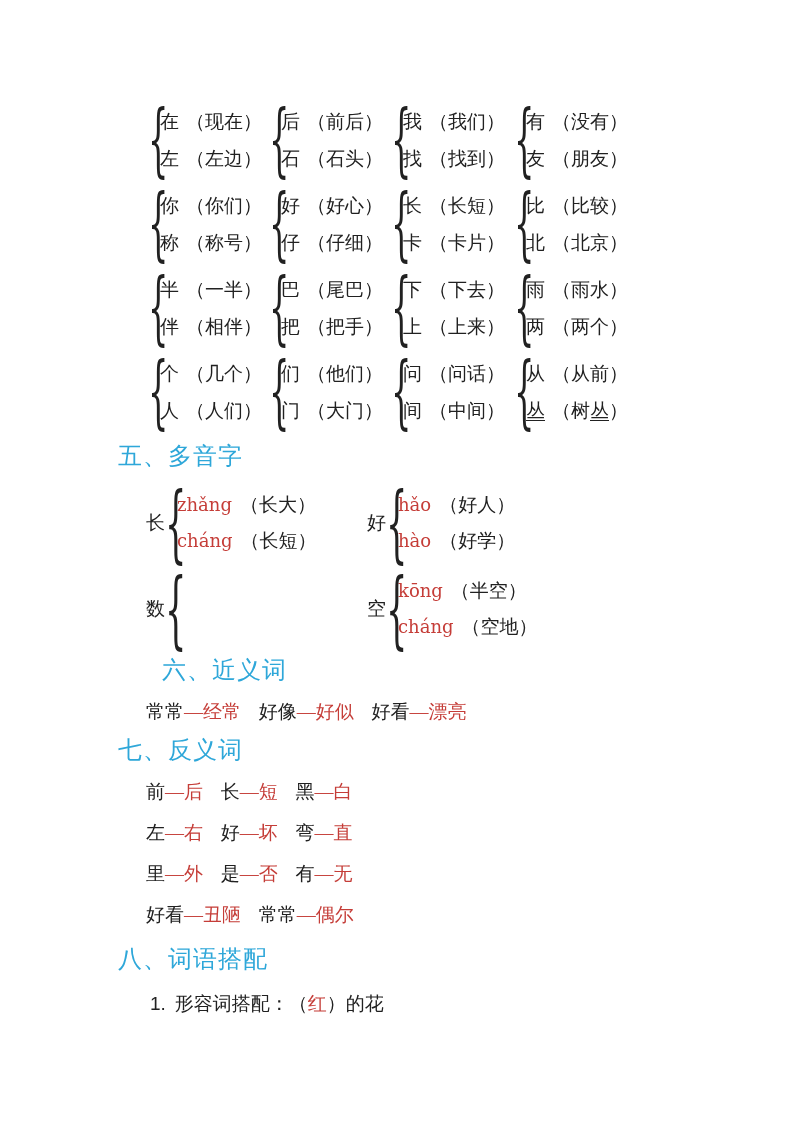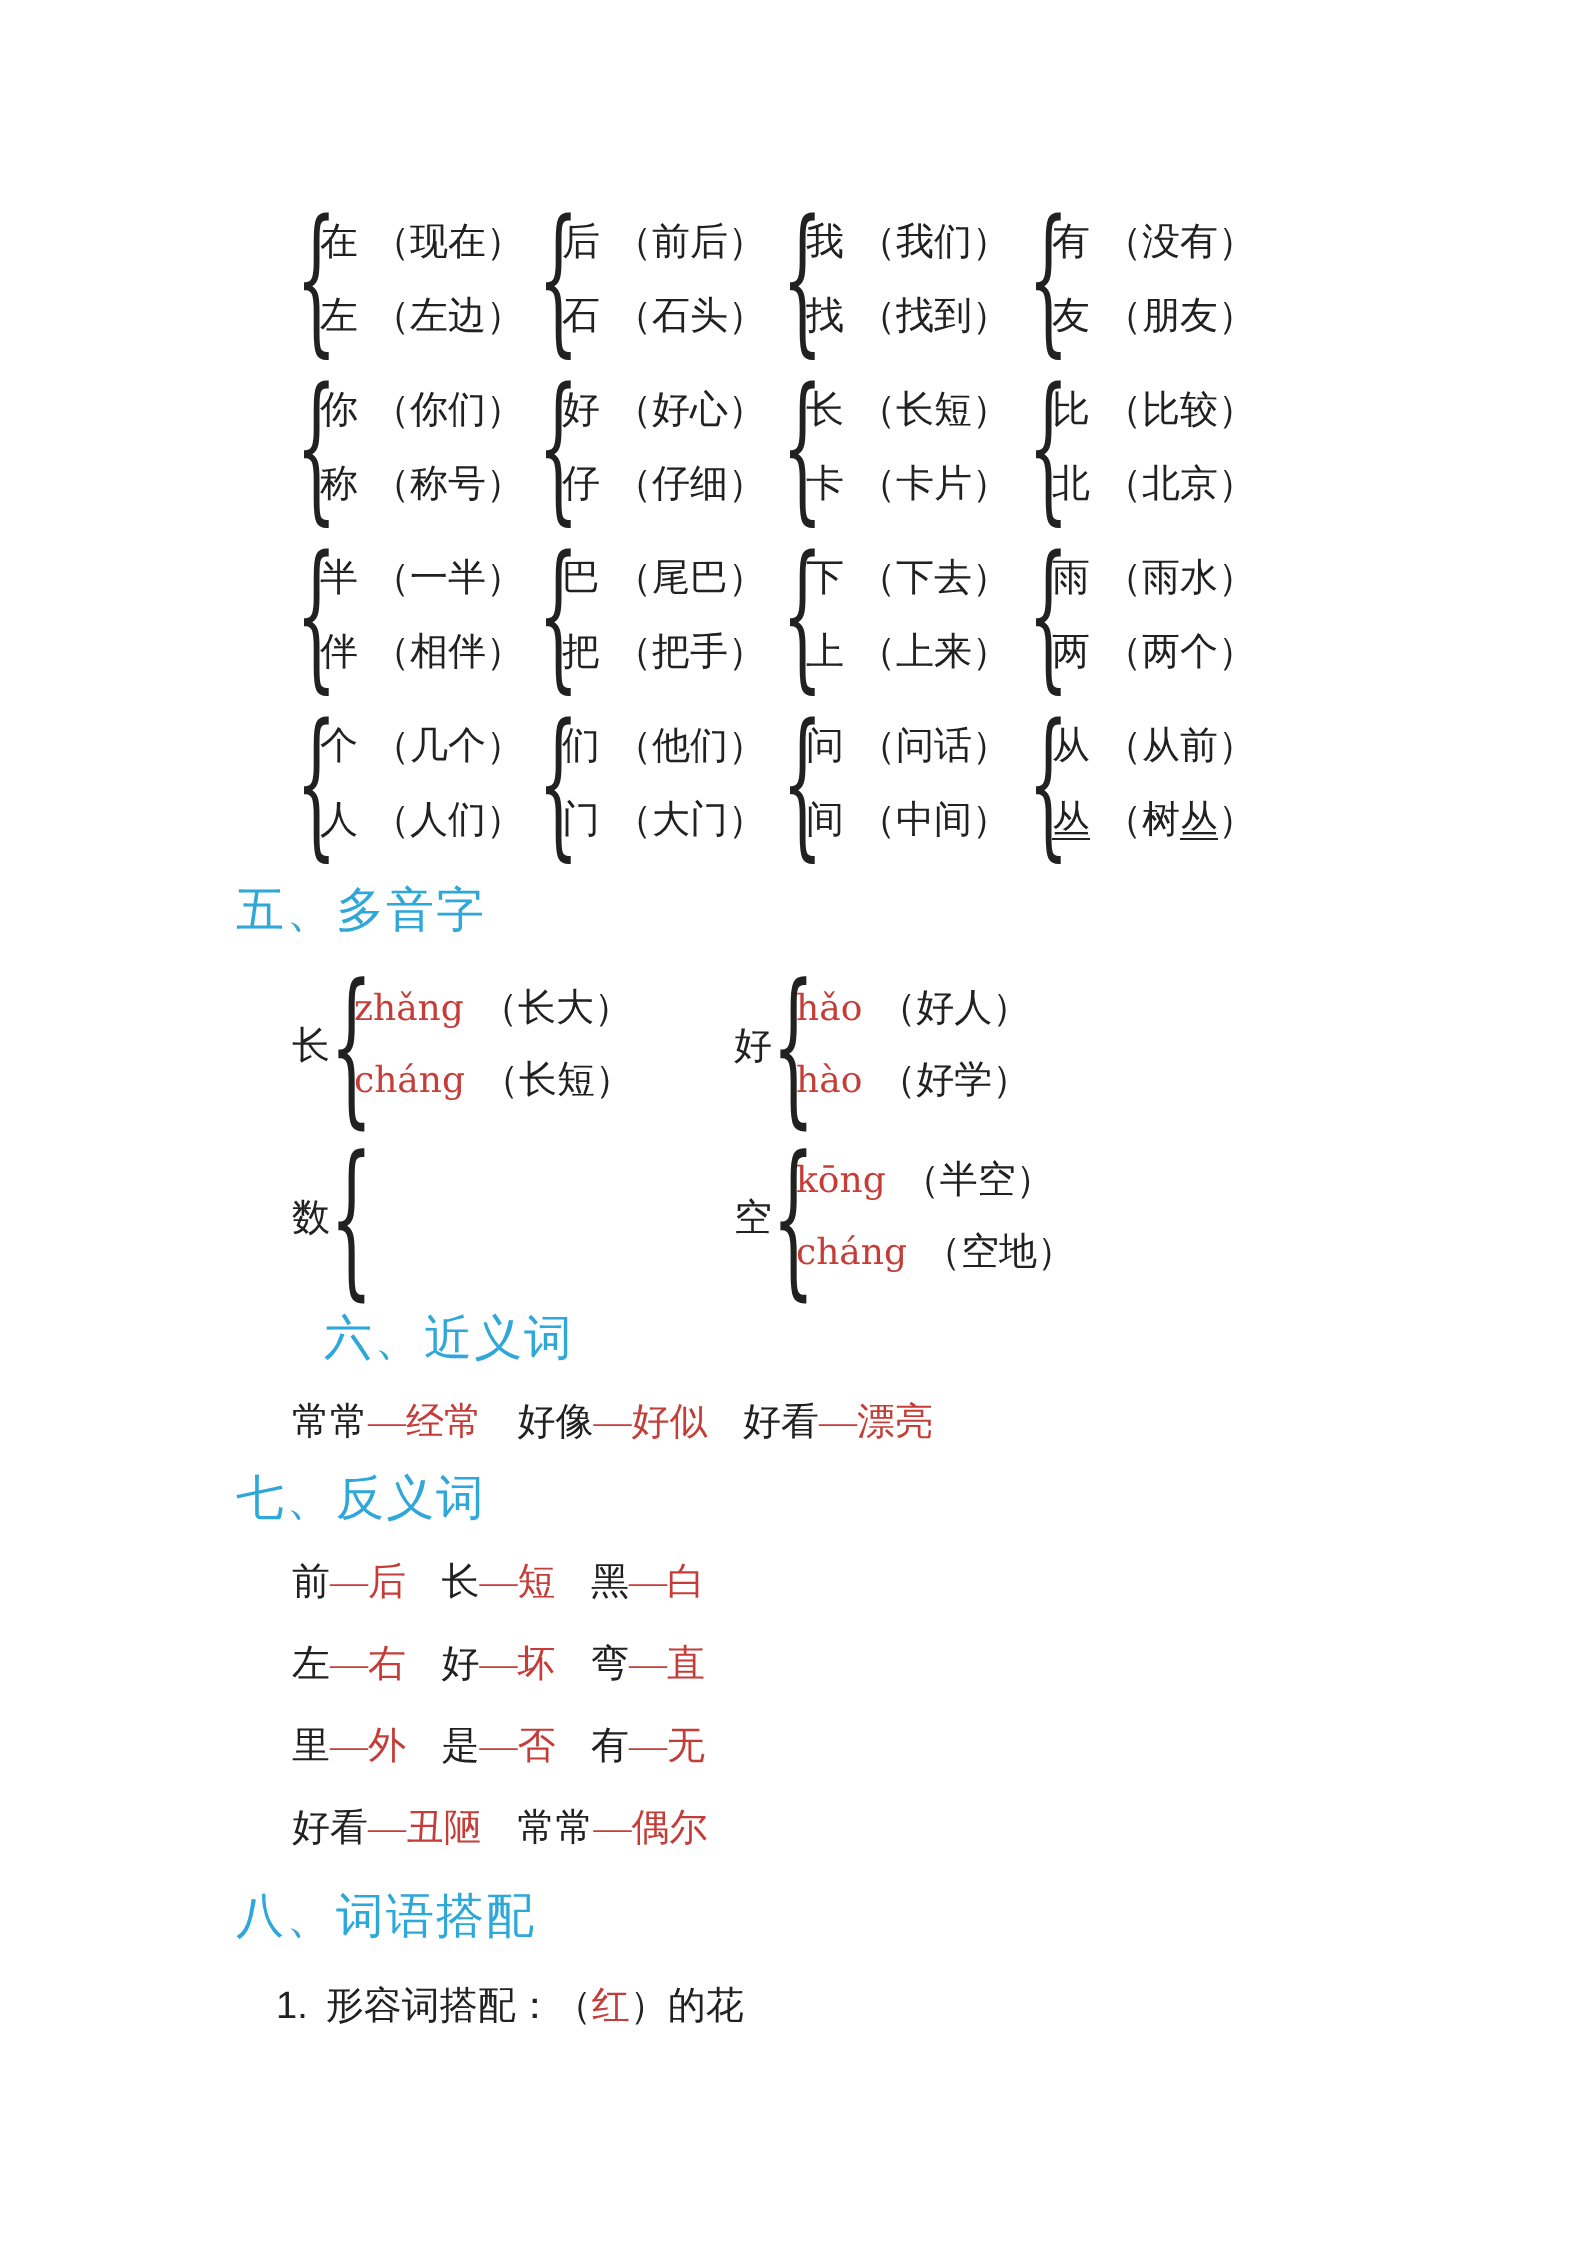--- a/index.html
+++ b/index.html
@@ -77,21 +77,21 @@
     font-size: 18px;
     margin-right: 8px;
   }
   
   .word-row { margin-left: 28px; line-height: 37px; margin-top: 10px; white-space: nowrap; }
   .ant-rows { margin-top: 8px; }
   .ant-row { margin-left: 28px; line-height: 41px; white-space: nowrap; }
   .word-pair-inline { margin-right: 13px; font-family: Liberation Serif, serif; }
   .wb { color: var(--red); }
   
-  .colloc-item { margin-left: 20px; margin-top: 18px; line-height: 28px; white-space: nowrap; }
+  .colloc-item { margin-left: 32px; margin-top: 18px; line-height: 28px; white-space: nowrap; }
   .colloc-num { margin-right: 9px; font-family: "Liberation Sans", sans-serif; }
   .answer-red { color: var(--red); }
 </style>
 </head>
 <body>
 
 <div class="page">
 
   <div class="pairs-grid">
 

